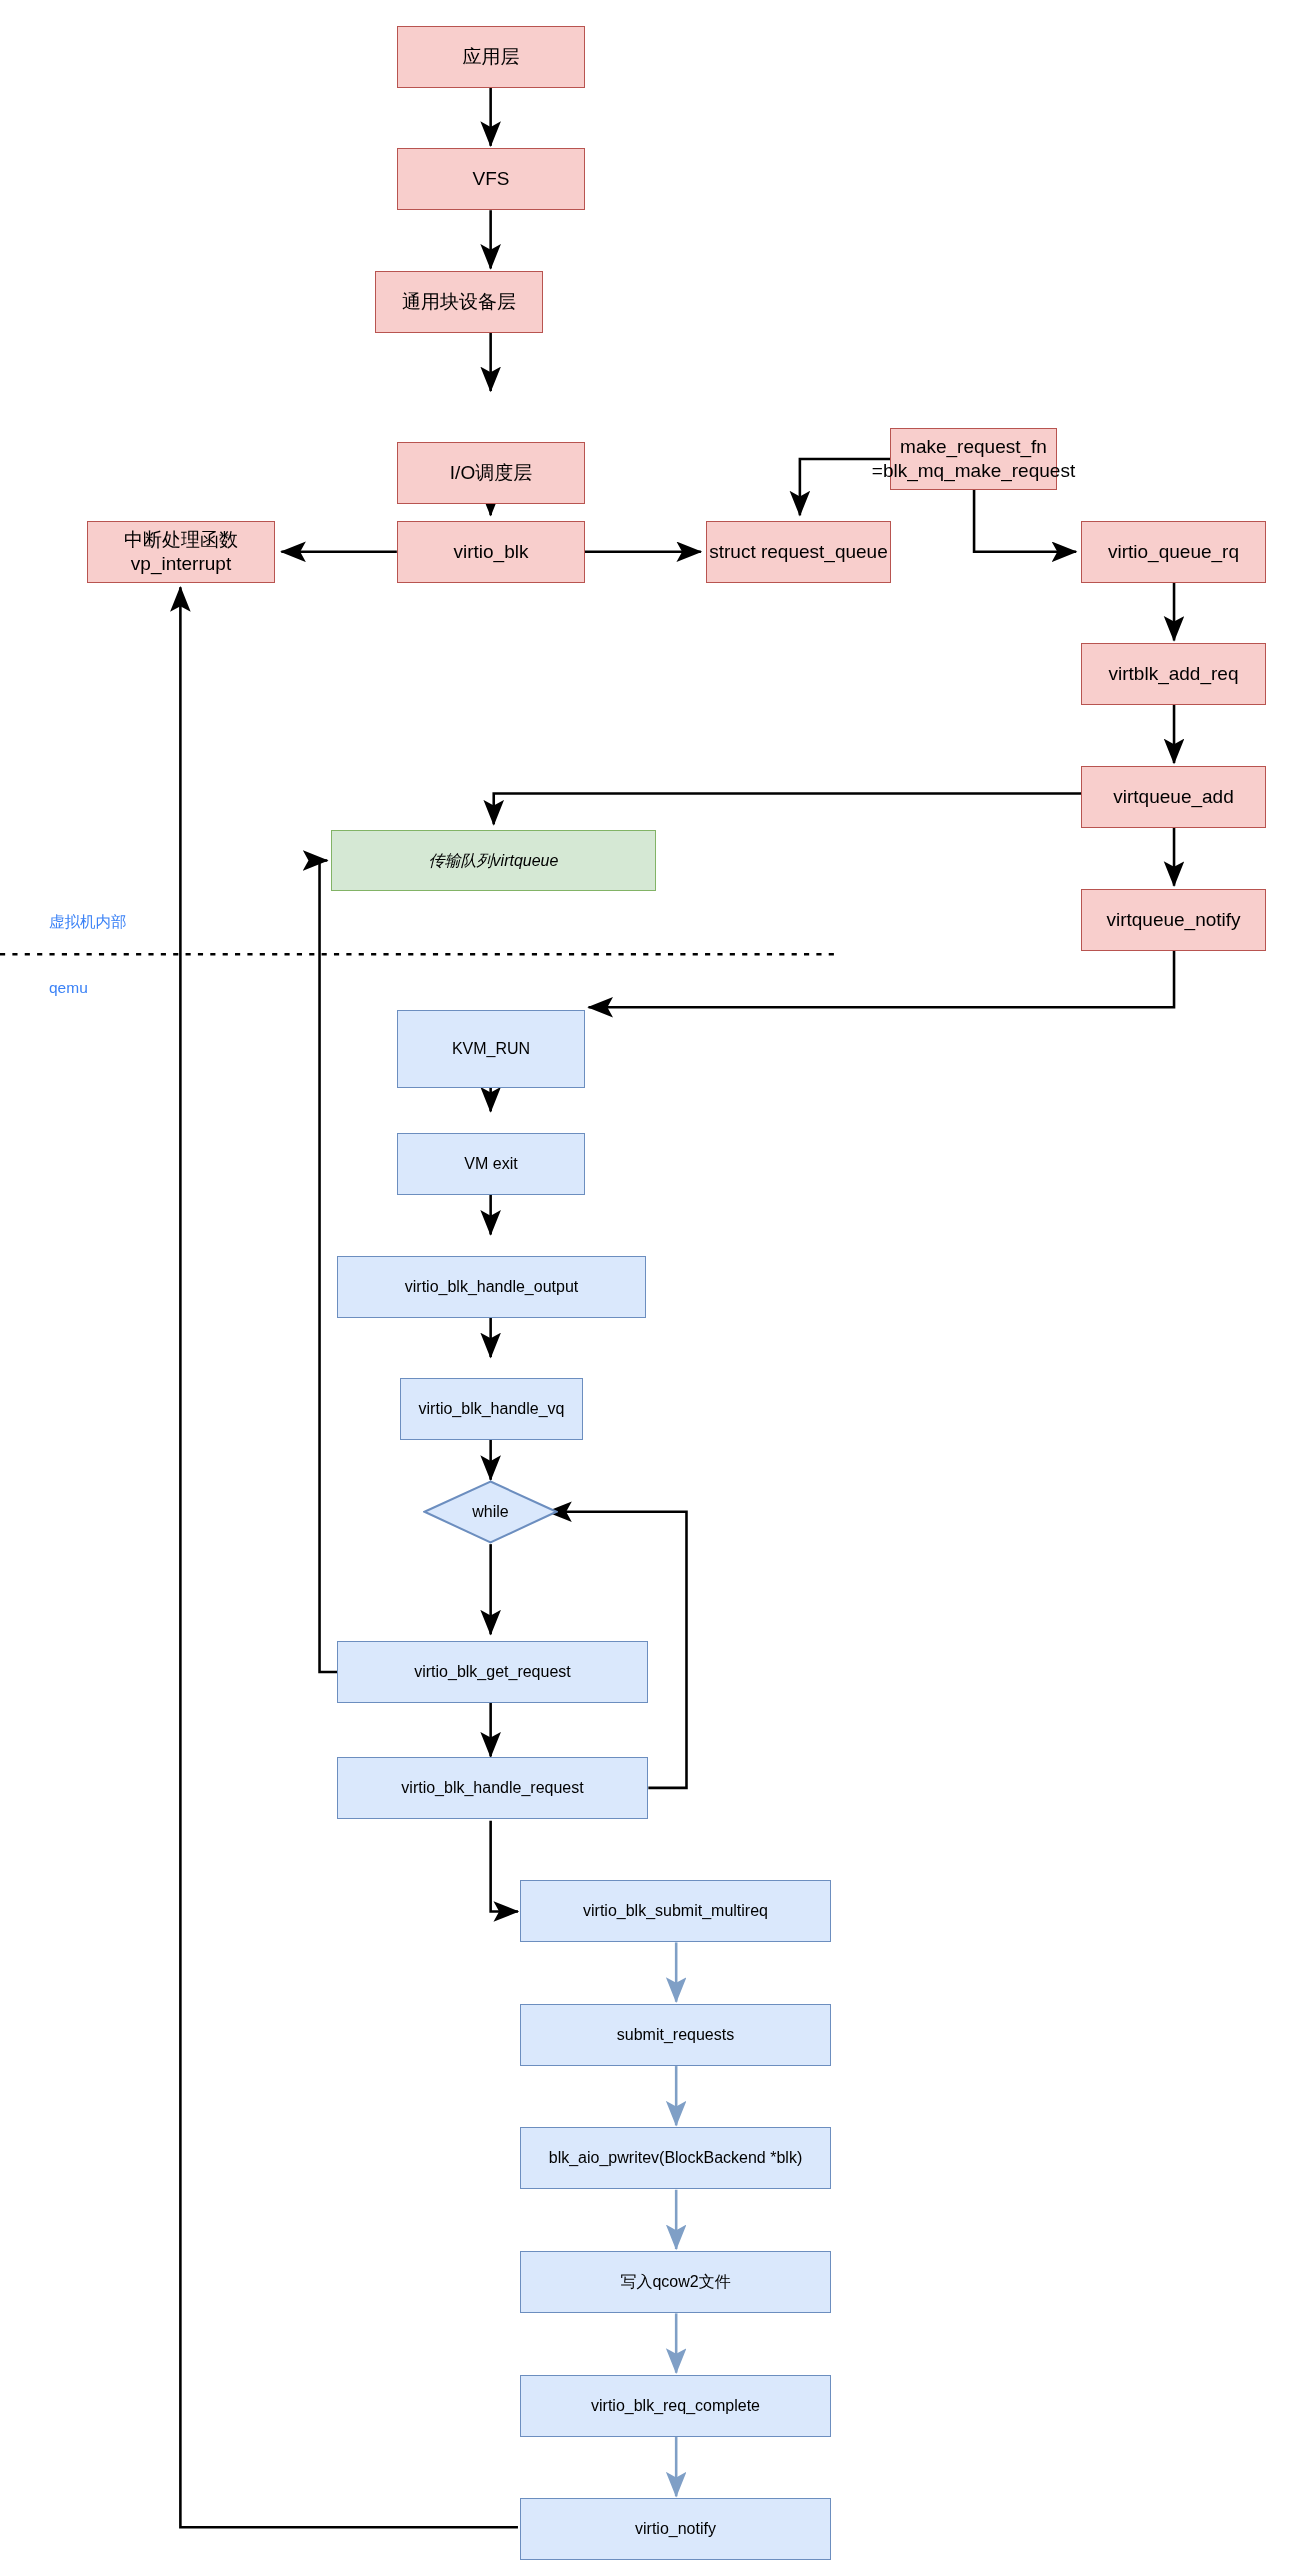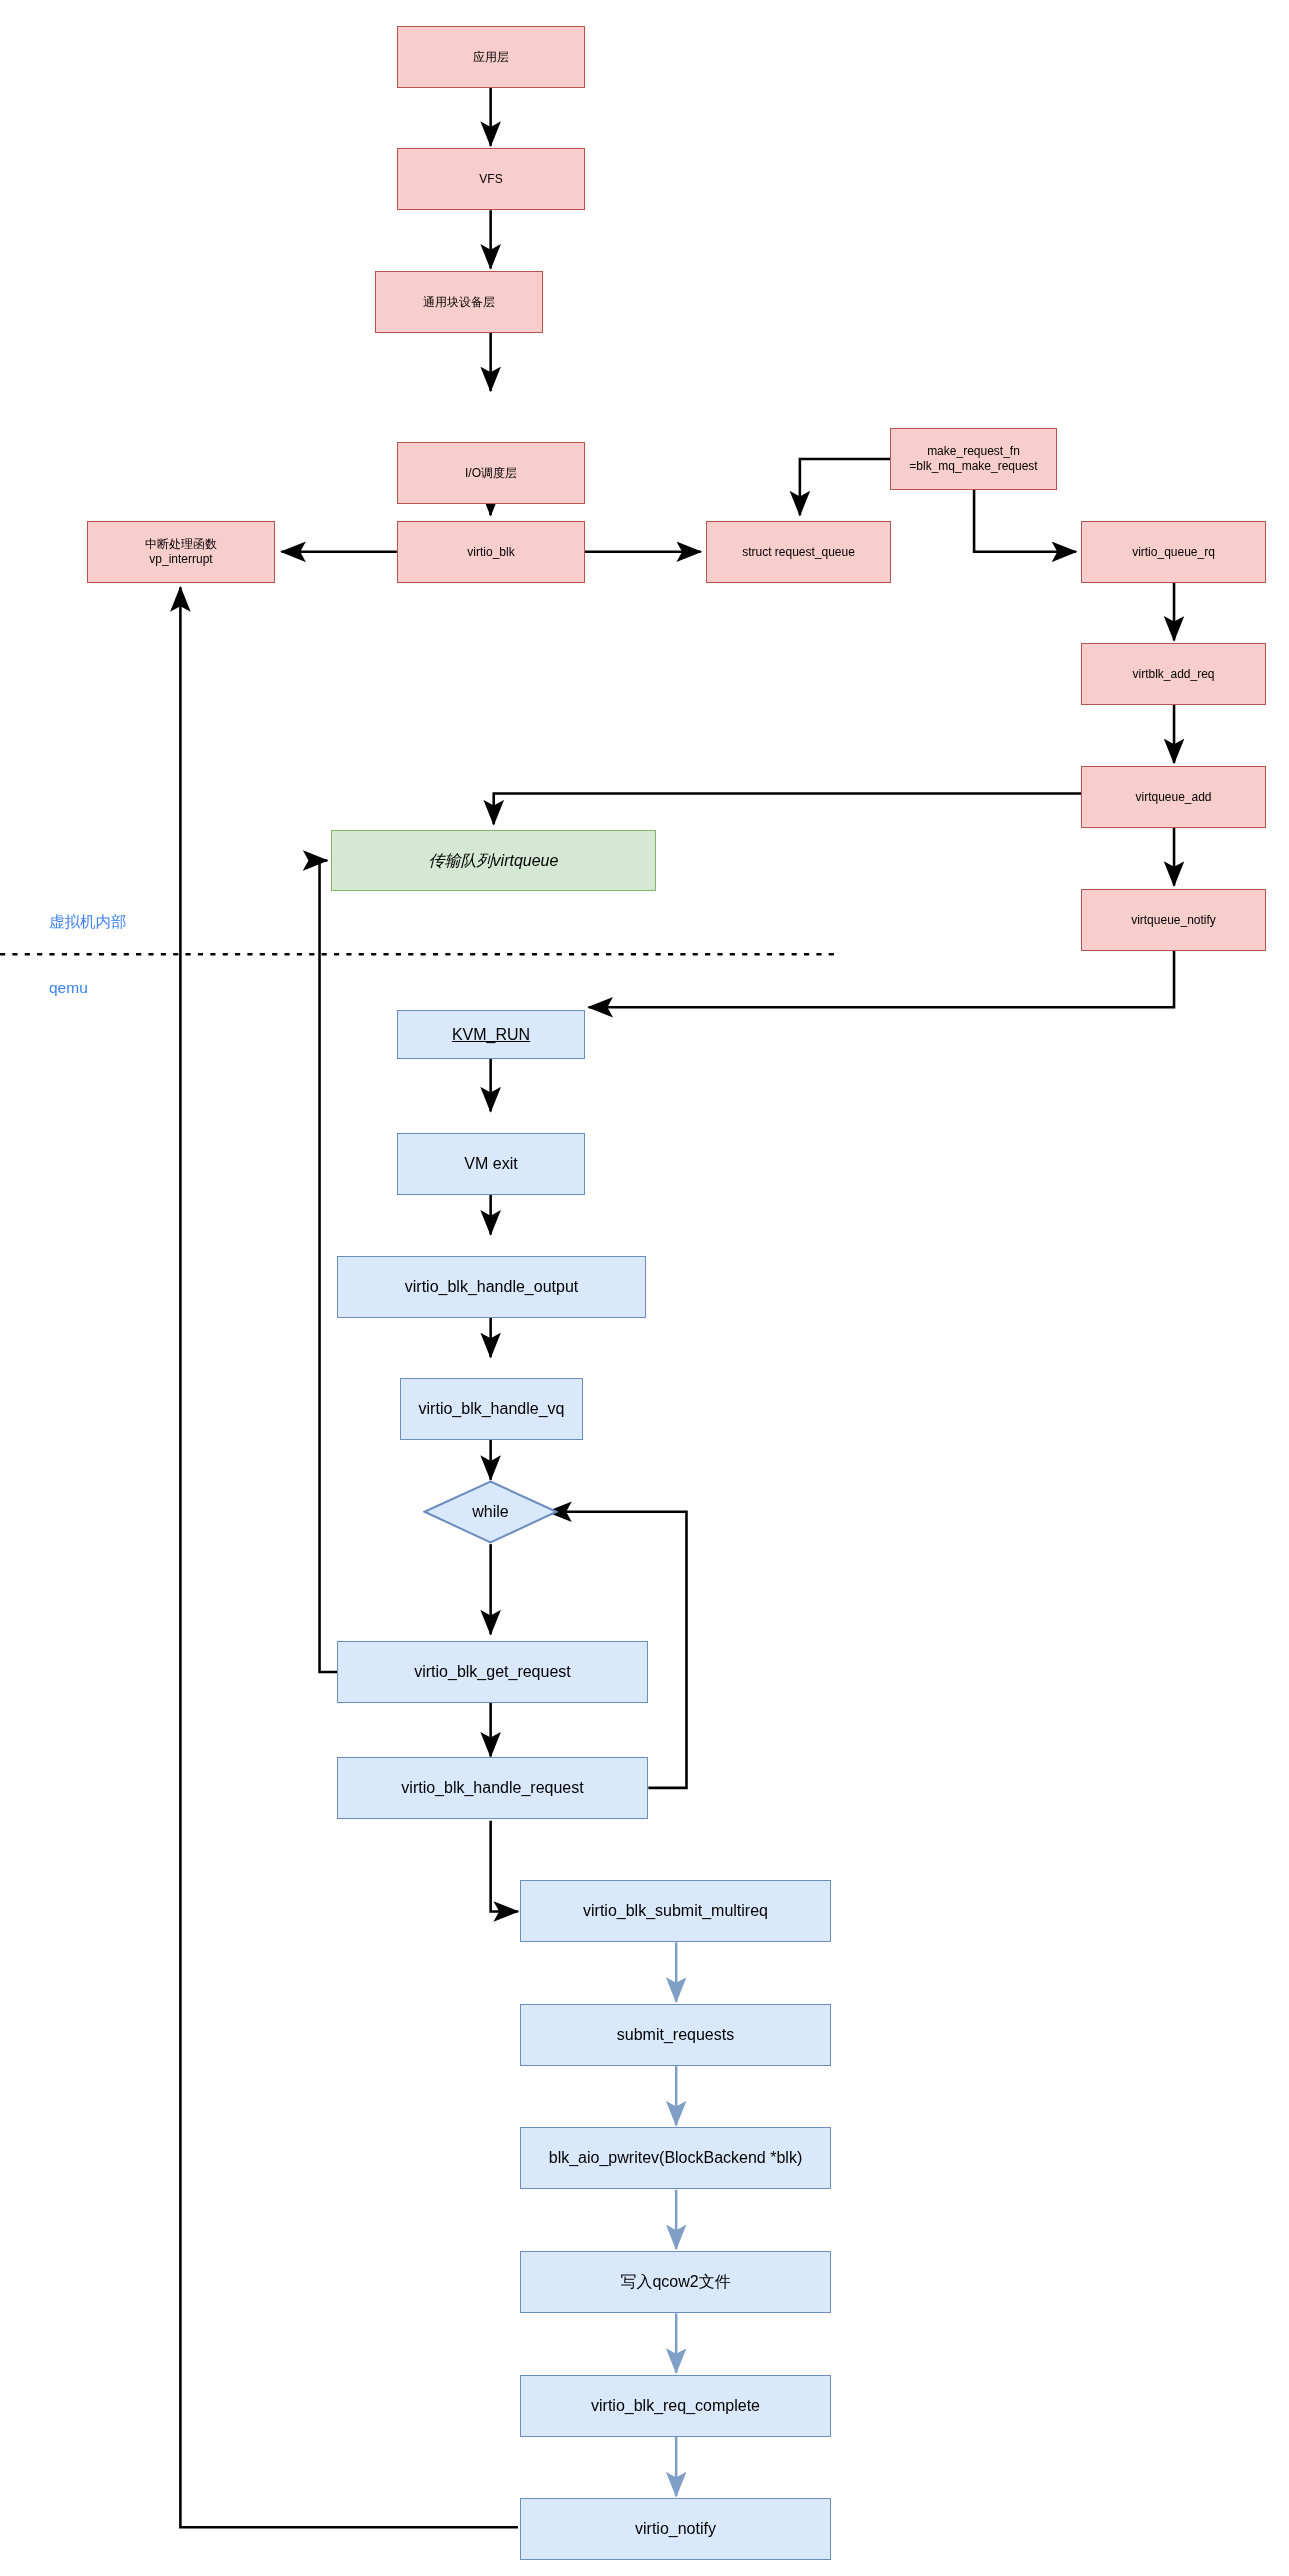--- a/index.html
+++ b/index.html
@@ -29,21 +29,21 @@
     align-items: center;
     justify-content: center;
     text-align: center;
     line-height: 1.25;
     white-space: pre-line;
   }
   .node.pink {
     background: #f8cecc;
     border: 1.5px solid #b85450;
     color: #000000;
-    font-size: 12px;
+    font-size: 19px;
   }
   .node.blue {
     background: #dae8fc;
     border: 1.5px solid #6c8ebf;
     color: #000000;
     font-size: 16px;
   }
   .node.green {
     background: #d5e8d4;
     border: 1.5px solid #82b366;
@@ -150,21 +150,21 @@
   <div class="node pink" style="left:1081px; top:521px; width:185px; height:62px;">virtio_queue_rq</div>
 
   <div class="node pink" style="left:1081px; top:643px; width:185px; height:62px;">virtblk_add_req</div>
 
   <div class="node pink" style="left:1081px; top:766px; width:185px; height:62px;">virtqueue_add</div>
 
   <div class="node pink" style="left:1081px; top:889px; width:185px; height:62px;">virtqueue_notify</div>
 
   <div class="node green" style="left:331px; top:830px; width:325px; height:61px;">传输队列virtqueue</div>
 
-  <div class="node blue" style="left:397px; top:1010px; width:188px; height:49px;text-decoration:underline;">KVM_RUN</div>
+  <div class="node blue" style="left:397px; top:1010px; width:188px; height:78px;">KVM_RUN</div>
 
   <div class="node blue" style="left:397px; top:1133px; width:188px; height:62px;">VM exit</div>
 
   <div class="node blue" style="left:337px; top:1256px; width:309px; height:62px;">virtio_blk_handle_output</div>
 
   <div class="node blue" style="left:400px; top:1378px; width:183px; height:62px;">virtio_blk_handle_vq</div>
 
   <div class="node diamond" style="left:423px; top:1480px; width:135px; height:64px;">
     <svg class="diamond-shape" viewBox="0 0 262 125" preserveAspectRatio="none">
       <polygon points="131,3 259,62 131,122 3,62" fill="#dae8fc" stroke="#6c8ebf" stroke-width="4"></polygon>

